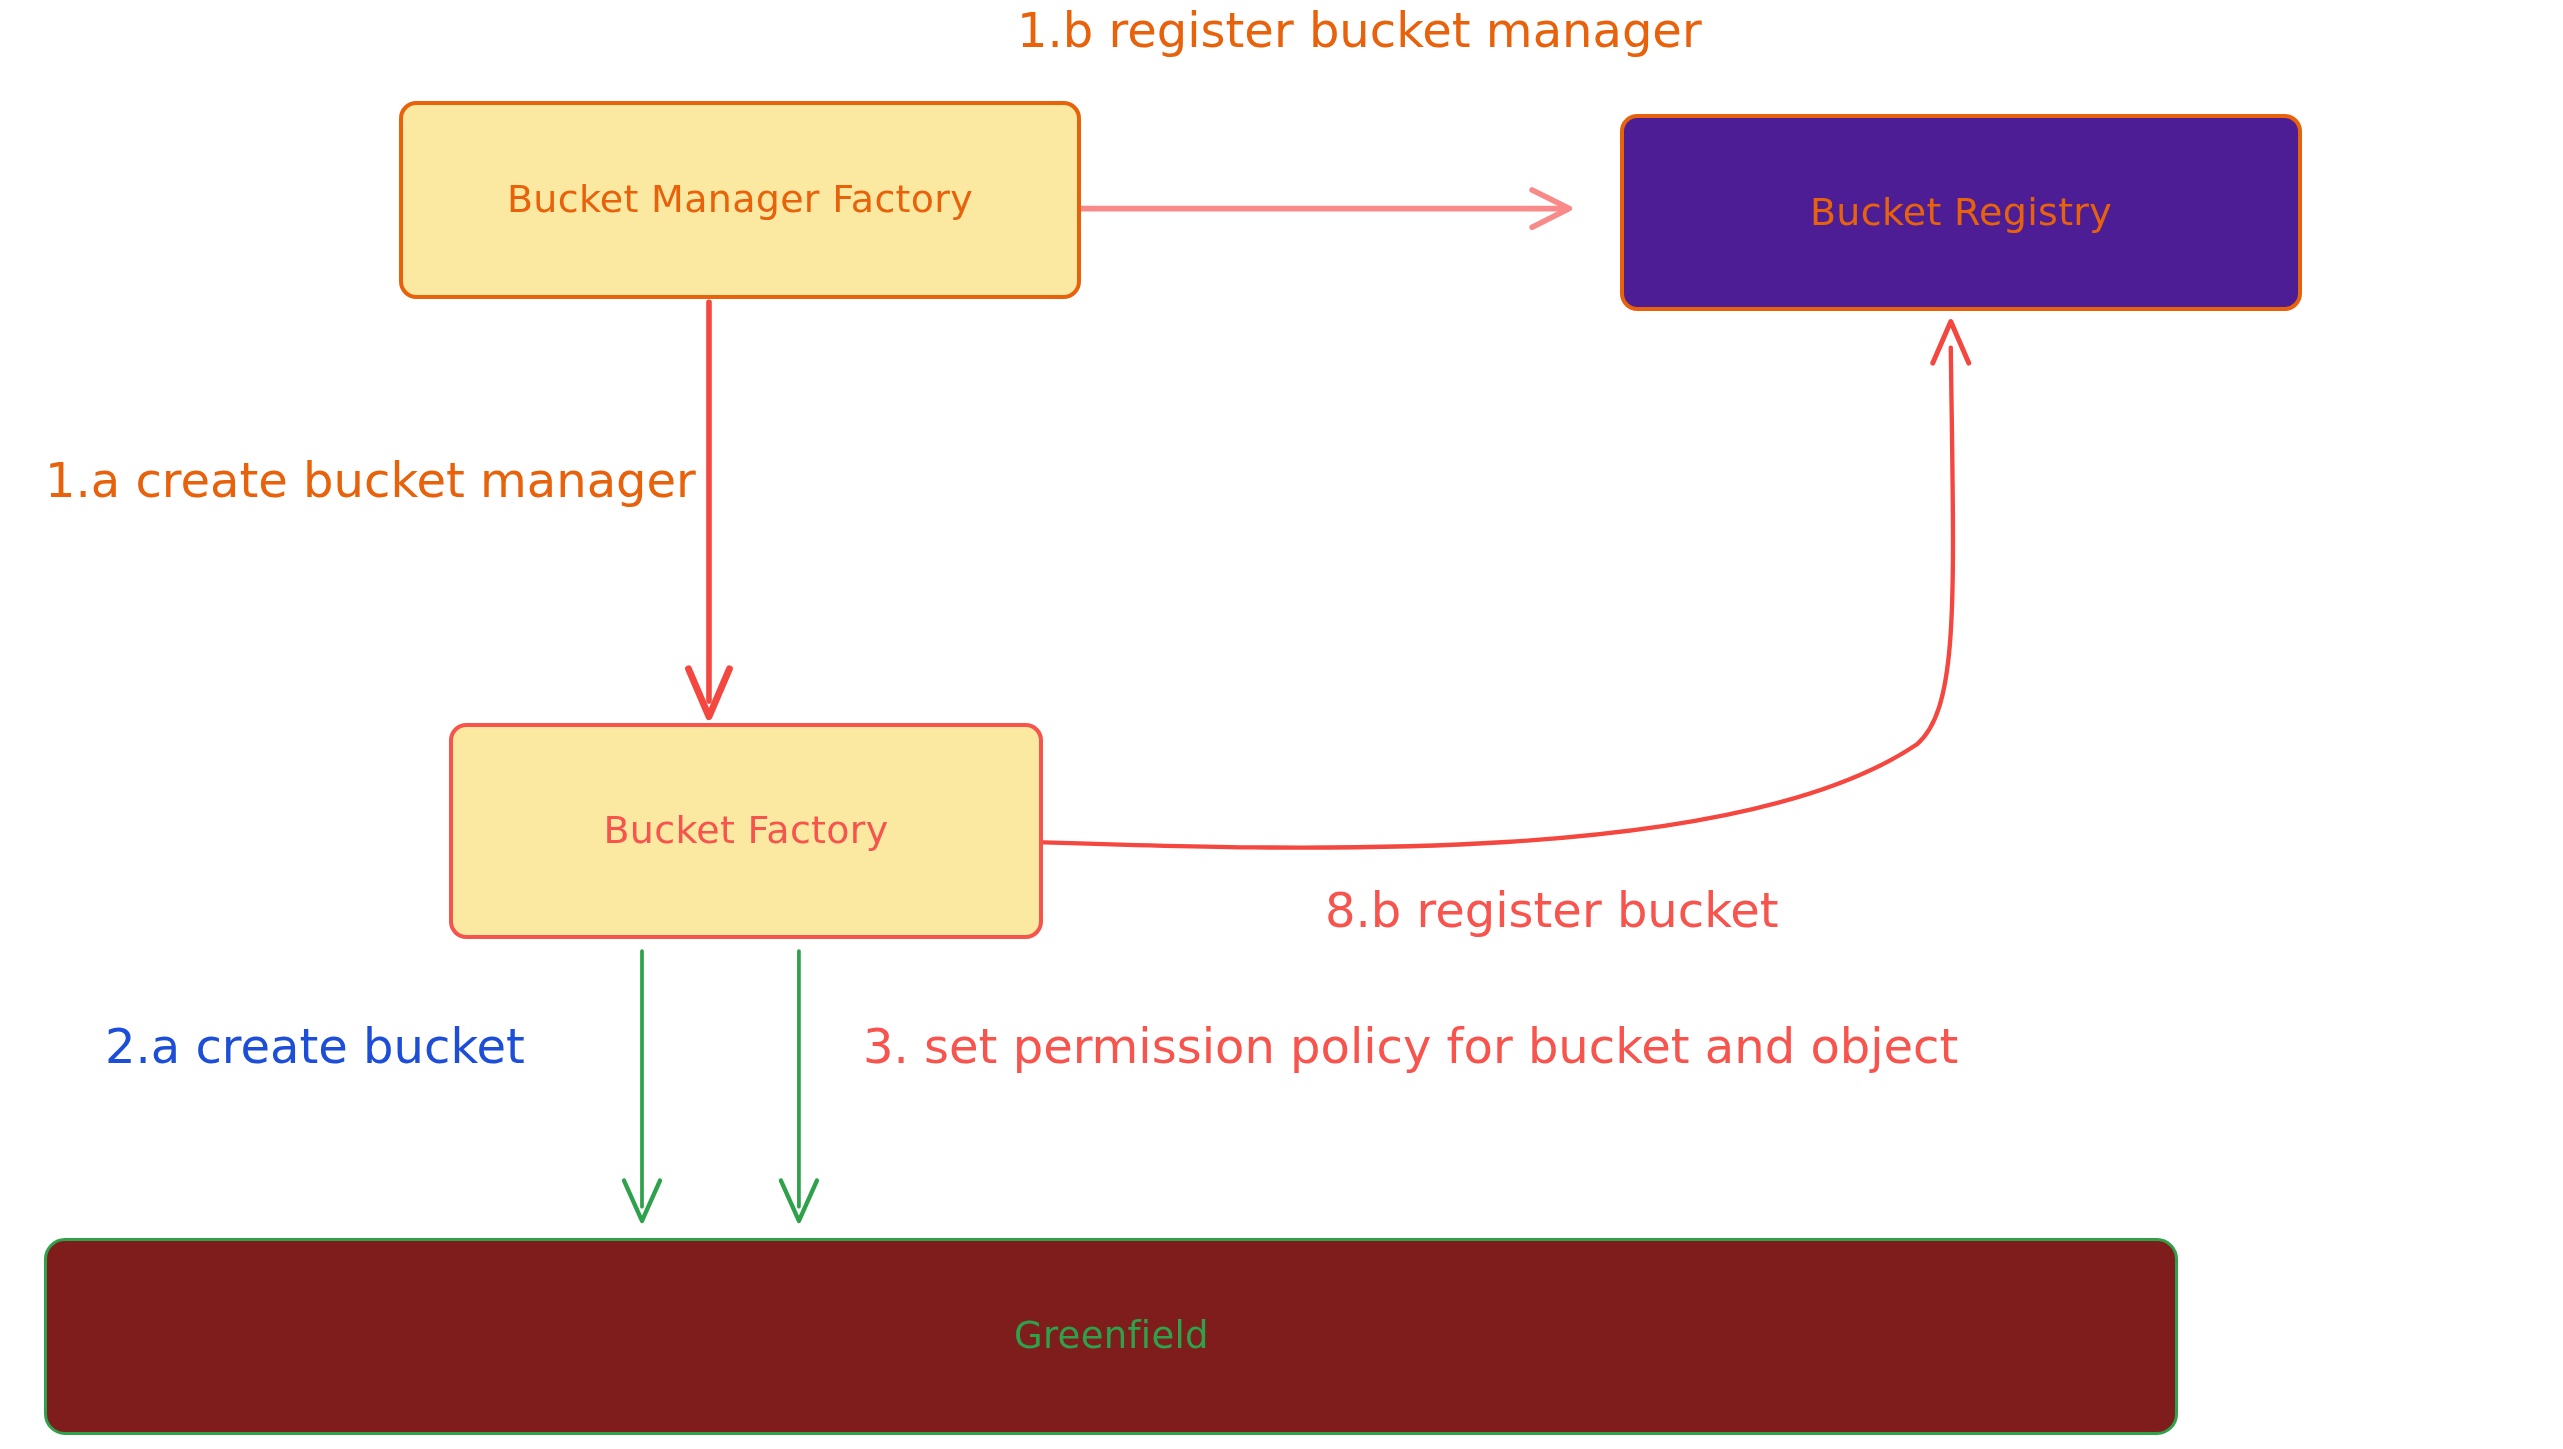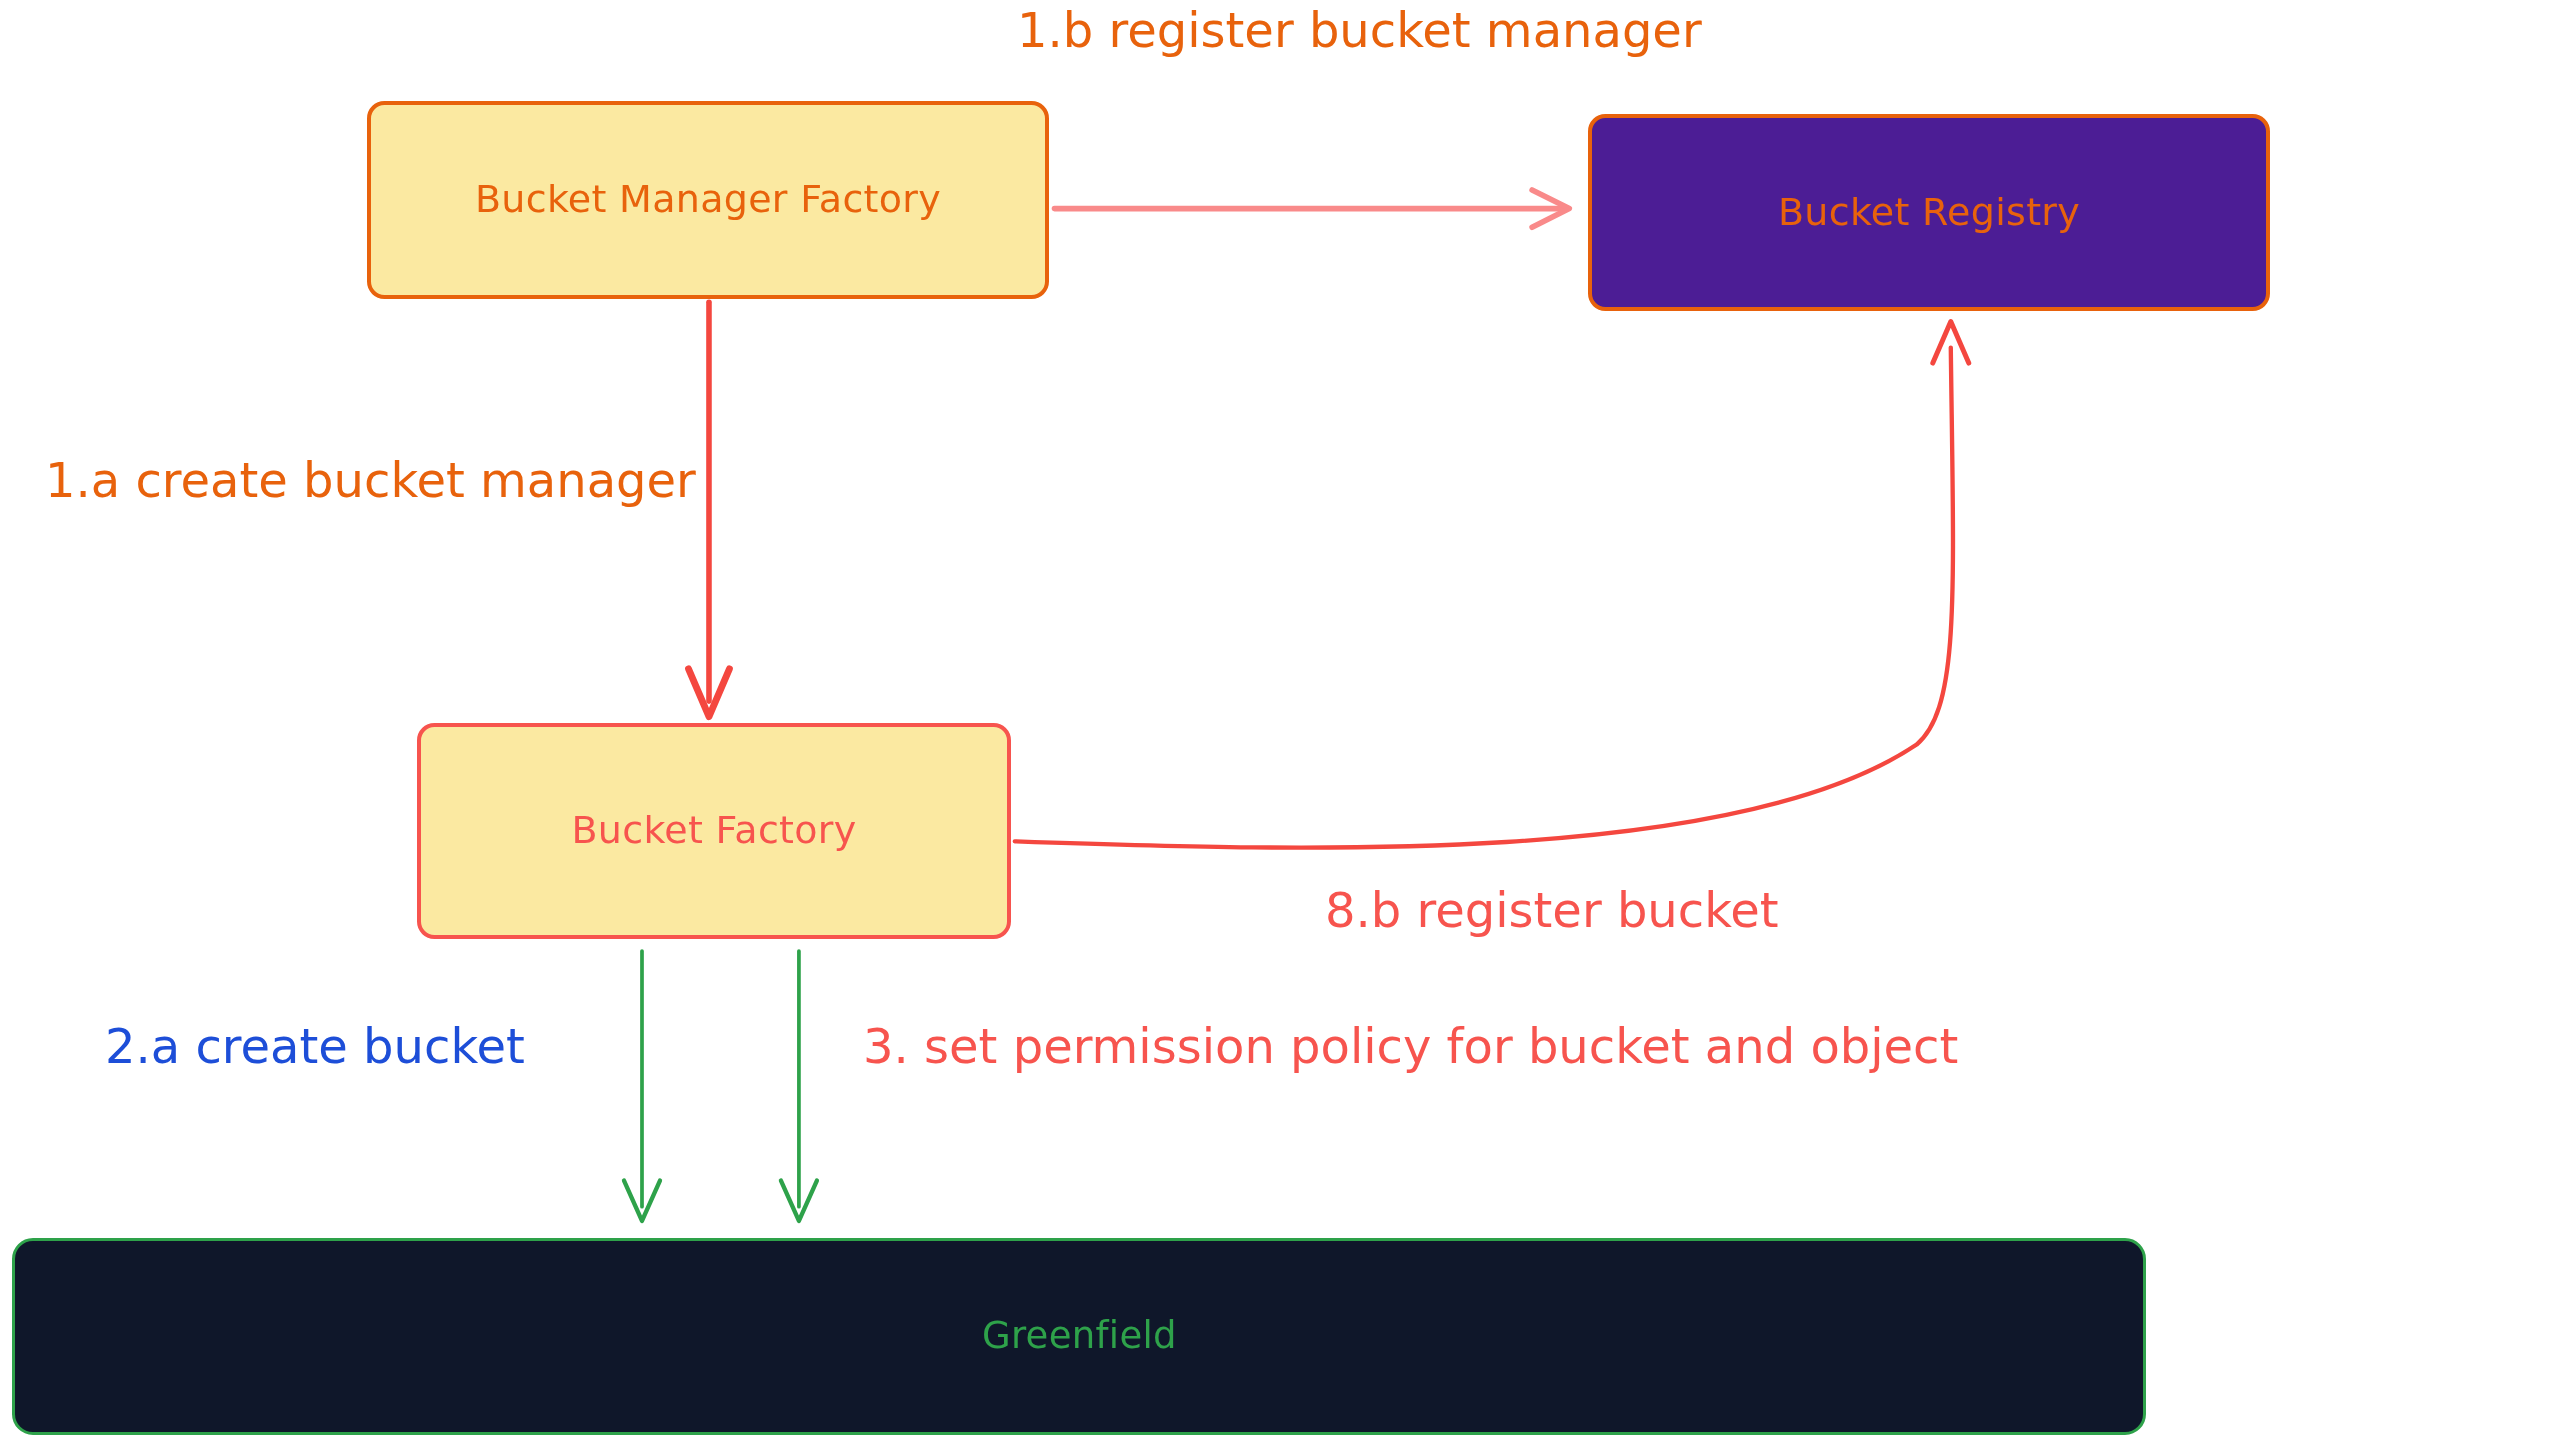--- a/index.html
+++ b/index.html
@@ -18,20 +18,21 @@
   .node {
     position: absolute;
     box-sizing: border-box;
     display: flex;
     align-items: center;
     justify-content: center;
     border-radius: 17.4px;
     border-style: solid;
     text-align: center;
     line-height: 1.1;
+    margin-left: 32px;
   }
   .node-label {
     font-family: "DejaVu Sans", sans-serif;
     font-weight: 400;
     letter-spacing: 0.3px;
     white-space: nowrap;
   }
   #node-bucket-manager-factory {
     left: 367px; top: 101px; width: 682px; height: 198px;
     background: #FBE9A1;
@@ -45,21 +46,21 @@
     border-width: 4.3px;
   }
   #node-bucket-manager {
     left: 417px; top: 723px; width: 594px; height: 216px;
     background: #FBE9A1;
     border-color: #F7544E;
     border-width: 4.3px;
   }
   #node-greenfield {
     left: 12.4px; top: 1238px; width: 2134px; height: 197px;
-    background: #0f172a;
+    background: #7f1d1d;
     border-color: #2EA24A;
     border-width: 3.7px;
     border-radius: 21px;
   }
   .lbl-factory { color: #E8620C; font-size: 38px; }
   .lbl-registry { color: #E8620C; font-size: 38px; }
   .lbl-manager { color: #F7544E; font-size: 38px; }
   .lbl-greenfield { color: #2EA24A; font-size: 37px; }
 
   .edge-label {

